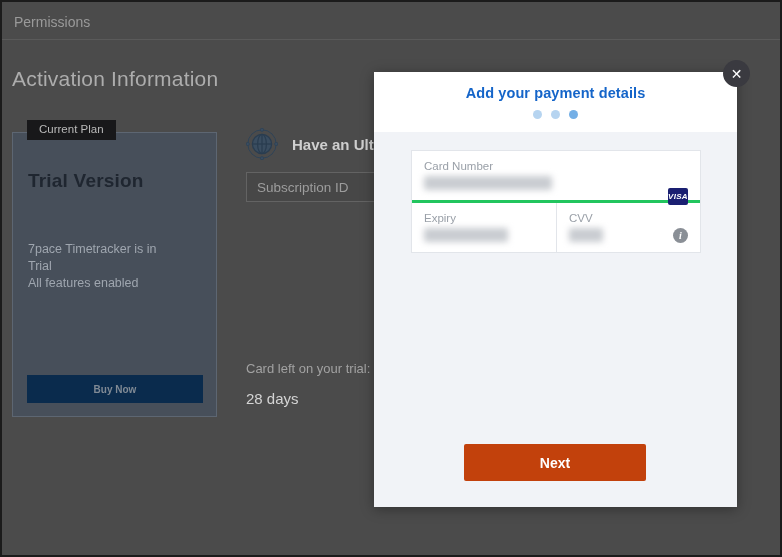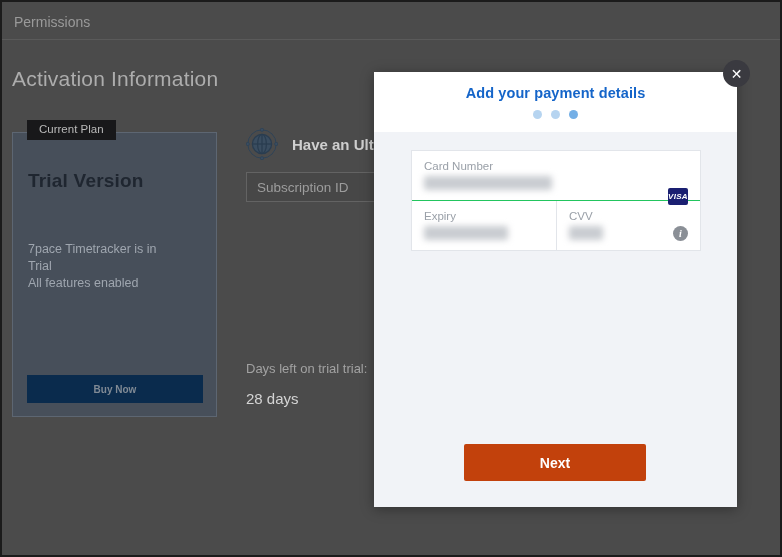--- a/index.html
+++ b/index.html
@@ -231,21 +231,21 @@
     width: 290px;
     background: #ffffff;
     border: 1px solid #e2e5ea;
     box-sizing: border-box;
   }
   .field {
     position: relative;
     padding: 9px 12px 10px 12px;
     box-sizing: border-box;
   }
-  .field + .field-row { border-top: 1px solid #22c55e; }
+  .field + .field-row { border-top: 3px solid #22c55e; }
   .field-row { display: flex; }
   .field-row .field { flex: 1 1 50%; }
   .field-row .field + .field { border-left: 1px solid #e2e5ea; }
   .field-label {
     font-size: 11.5px;
     color: #9aa0a8;
     margin-bottom: 4px;
     display: block;
   }
   .redacted {
@@ -347,21 +347,21 @@
           <circle cx="16" cy="30.2" r="1.6" fill="#3a4d60" stroke="#2f4357" stroke-width="0.9"></circle>
           <circle cx="1.8" cy="16" r="1.6" fill="#3a4d60" stroke="#2f4357" stroke-width="0.9"></circle>
           <circle cx="30.2" cy="16" r="1.6" fill="#3a4d60" stroke="#2f4357" stroke-width="0.9"></circle>
         </svg>
       </span>
       <span class="ult-text">Have an Ultim</span>
     </div>
 
     <input class="sub-input" type="text" placeholder="Subscription ID" style="">
 
-    <div class="trial-label">Days left on trial trial:</div>
+    <div class="trial-label">Card left on your trial:</div>
     <div class="trial-value">28 days</div>
   </div>
 
   <div class="modal">
 
     <div class="modal-head">
       <div class="modal-title">Add your payment details</div>
       <div class="dots">
         <span class="dot d1"></span>
         <span class="dot d2"></span>

